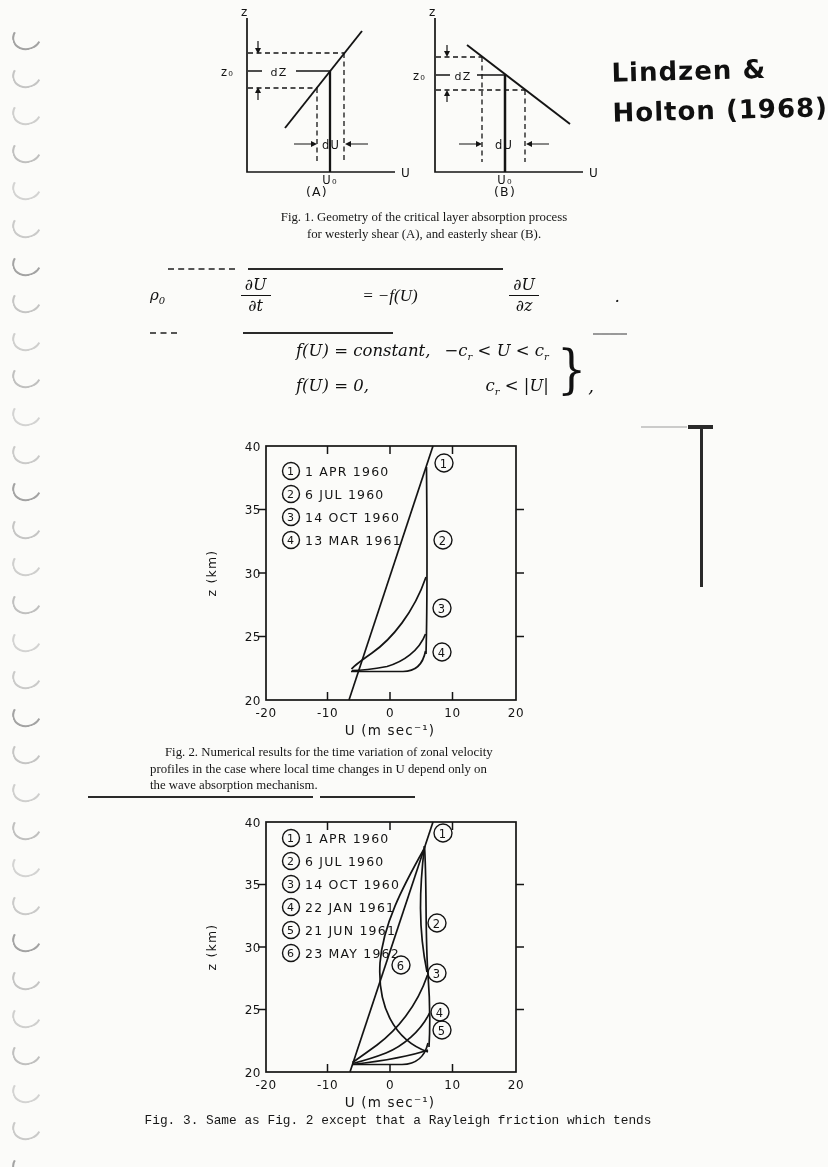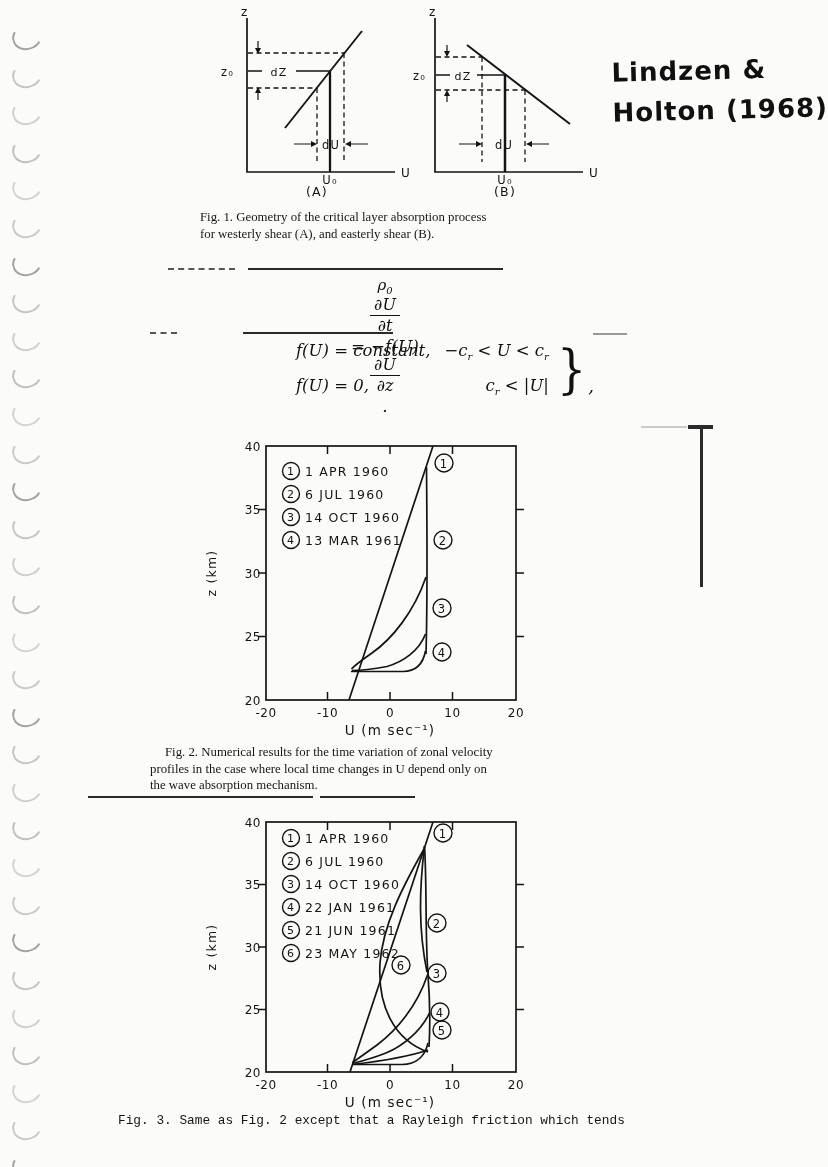--- a/index.html
+++ b/index.html
@@ -8,29 +8,29 @@
   
   .hole{position:absolute;left:12px;width:26px;height:22px;border:2.5px solid #9a9a9a;
         border-radius:50%;border-top-color:transparent;border-right-color:transparent;
         transform:rotate(-18deg);background:transparent;}
   
   .handwriting{position:absolute;left:612px;top:50px;width:216px;
         font-family:"DejaVu Sans", sans-serif;font-weight:bold;font-size:26px;
         line-height:40px;transform:rotate(-1.5deg);letter-spacing:1px;color:#101010;}
   
   .caption{position:absolute;font-size:12.8px;line-height:1.3;color:#161616;}
-  .caption .c-center{text-align:left;}
+  .caption .c-center{text-align:center;}
   
   .artifact{position:absolute;background:#2a2a2a;}
   .artifact.dashed{background:none;border-top:2px dashed #555;}
   .artifact.faint{background:#9b9b9b;}
   
   .eq{position:absolute;font-family:"DejaVu Serif", serif;font-style:italic;color:#111;}
-  .eq1{top:276px;left:150px;width:470px;display:flex;justify-content:center;
-       align-items:center;font-size:17px;flex-direction:column;}
+  .eq1{top:276px;left:150px;width:470px;display:flex;justify-content:space-between;
+       align-items:center;font-size:17px;}
   .frac{display:inline-flex;flex-direction:column;align-items:center;margin:0 3px;
         font-size:16px;line-height:1.15;}
   .frac .num{padding:0 4px 1px 4px;border-bottom:1.4px solid #111;}
   .frac .den{padding:1px 4px 0 4px;}
   .eq-coeff{font-size:15px;}
   .eq-coeff sub{font-size:10px;}
   .eq2{top:341px;left:296px;display:flex;align-items:center;font-size:16.5px;}
   .eq2-grid{display:grid;grid-template-columns:auto auto;column-gap:26px;row-gap:7px;gap:14px;}
   .eq2 sub{font-size:10px;font-style:italic;}
   .eq2-brace{font-size:46px;font-style:normal;font-weight:300;margin-left:8px;
@@ -143,21 +143,21 @@
   <div class="artifact dashed" style="top:332px;left:150px;width:27px;height:0;"></div>
   <div class="artifact" style="top:332px;left:243px;width:150px;height:2px;"></div>
   <div class="artifact dashed faint" style="top:333px;left:593px;width:34px;height:0;border-top-color:#999;"></div>
 
   <div class="eq eq1">
     <span class="eq-coeff"><span>ρ</span><sub>0</sub></span>
     <span class="frac">
       <span class="num">∂U</span>
       <span class="den">∂t</span>
     </span>
-    <span style="margin:0 16px;">= −f(U)</span>
+    <span style="margin:0 16px;font-family:Liberation Serif, serif;">= −f(U)</span>
     <span class="frac">
       <span class="num">∂U</span>
       <span class="den">∂z</span>
     </span>
     <span>.</span>
   </div>
 
   <div class="eq eq2">
     <div class="eq2-grid">
       <span>f(U) = constant,</span>

